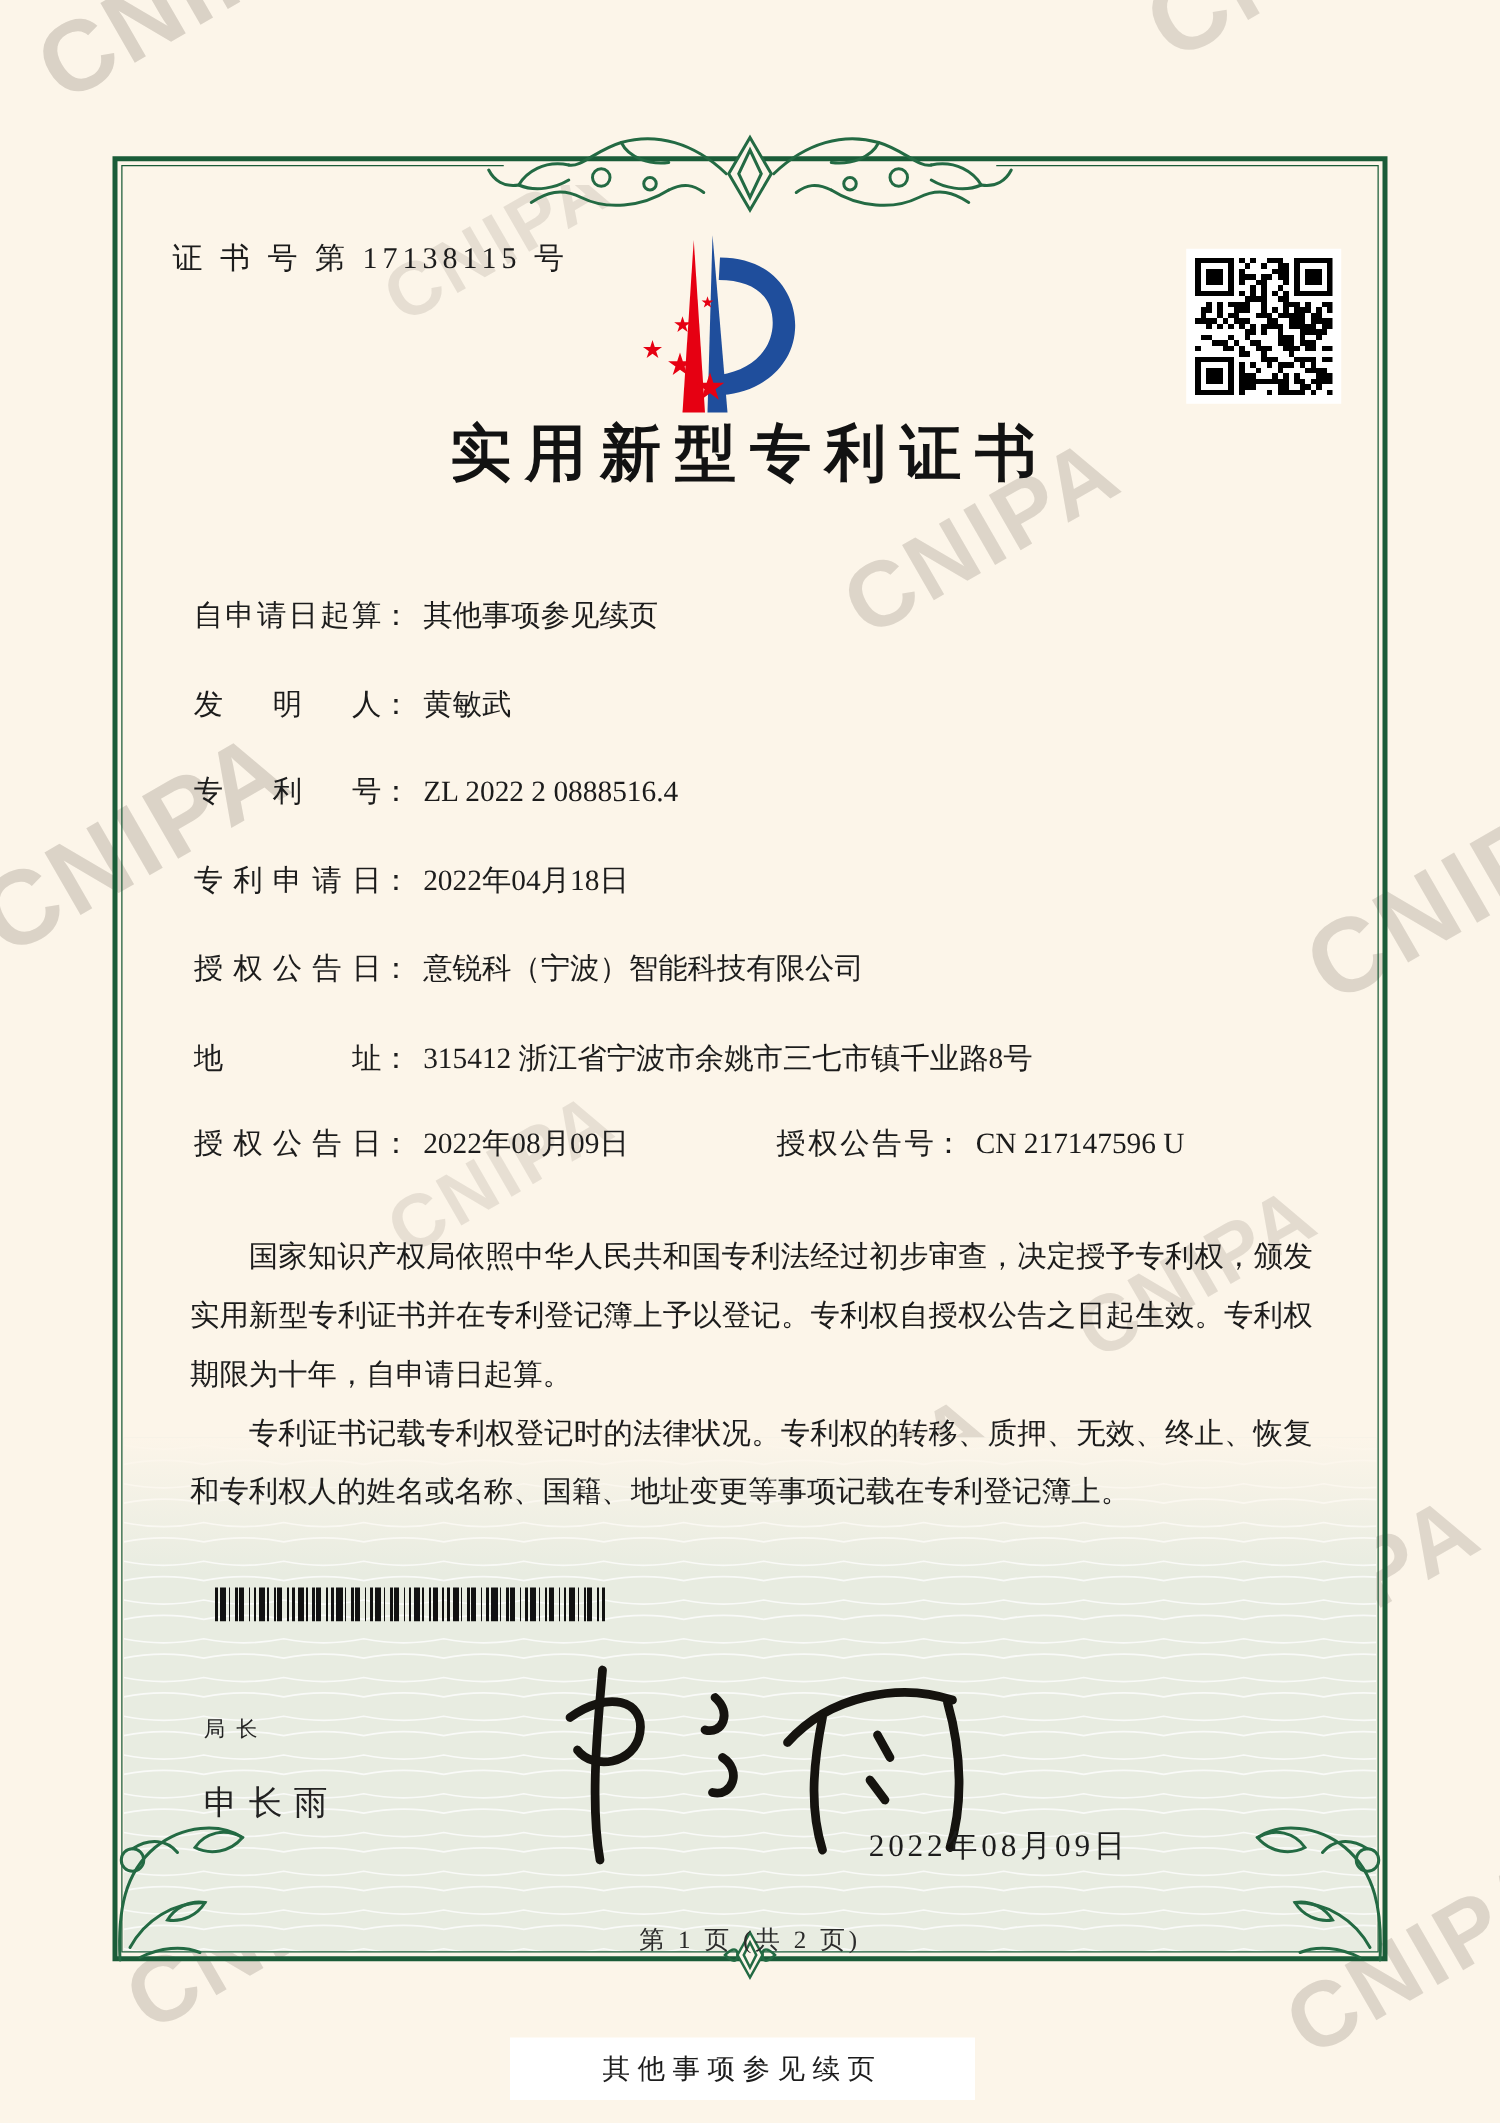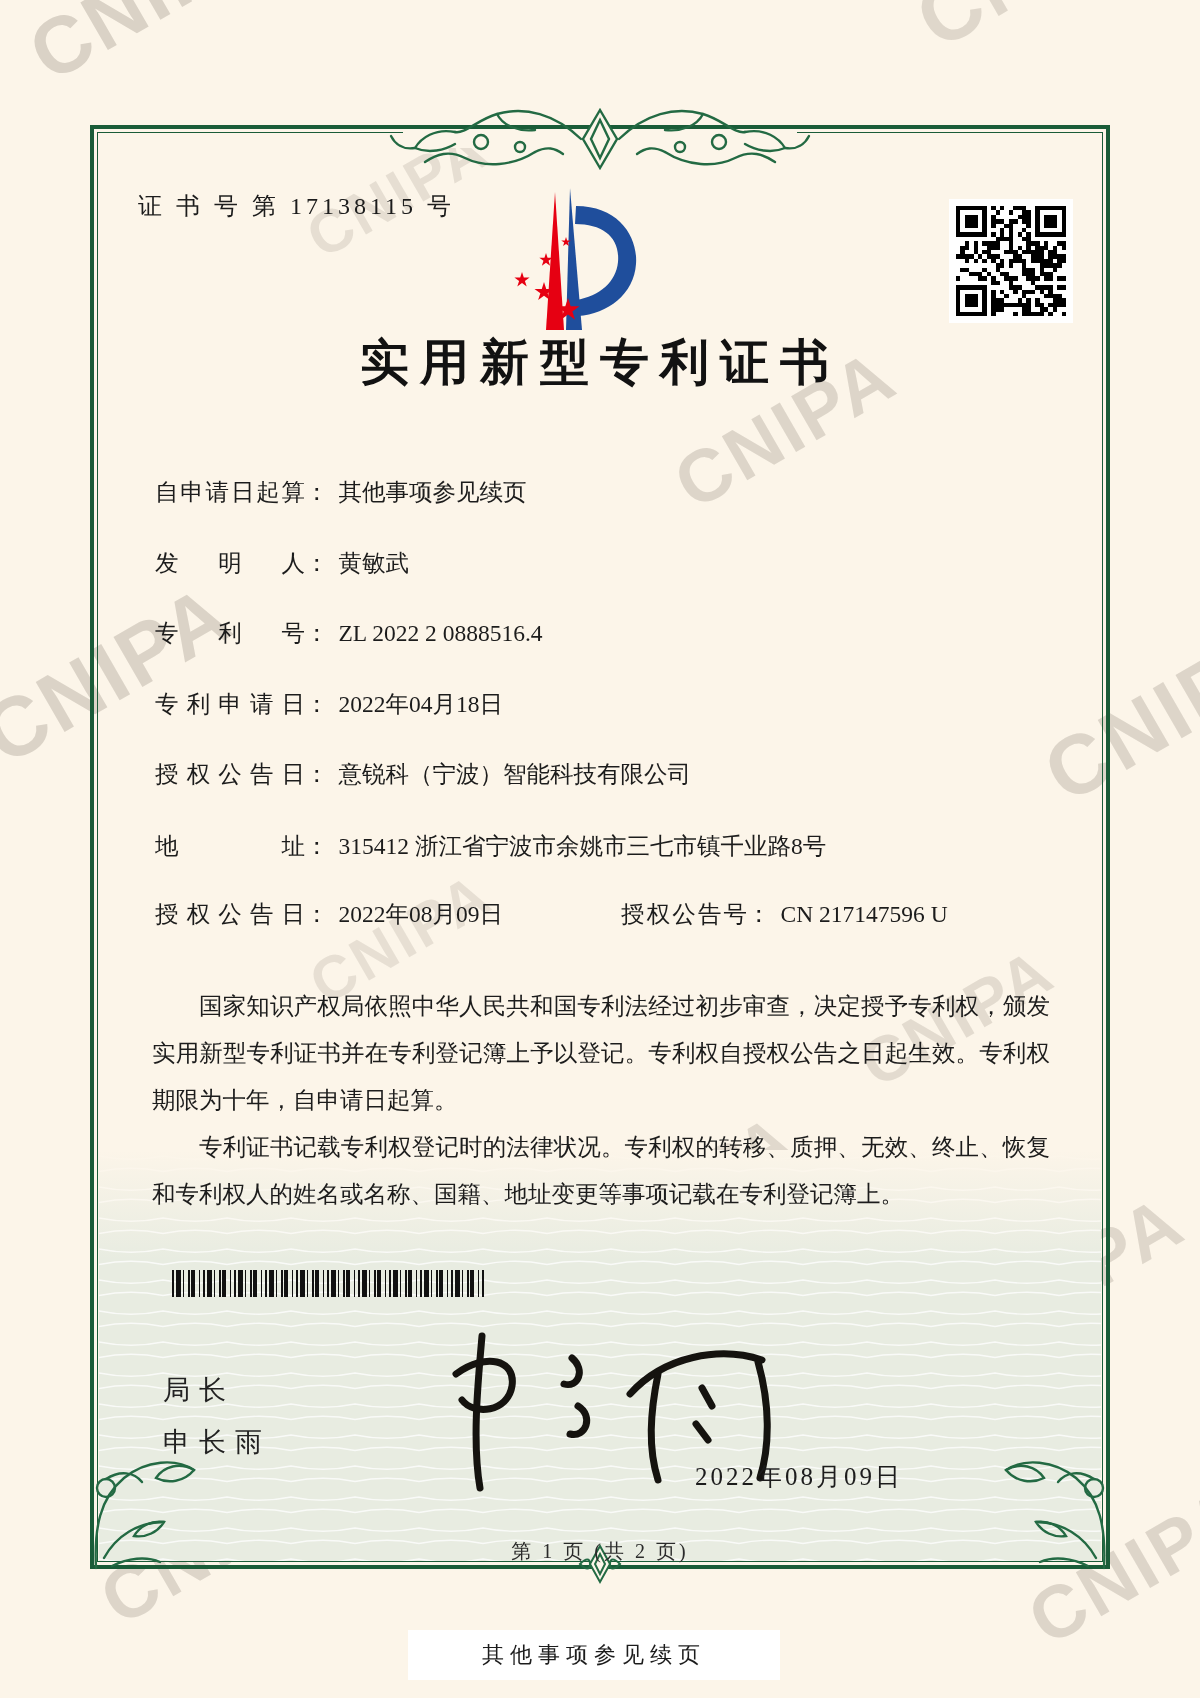--- a/index.html
+++ b/index.html
@@ -53,21 +53,21 @@
     background:
       repeating-linear-gradient(90deg,
         #111 0 2px, transparent 2px 4px,
         #111 4px 9px, transparent 9px 11px,
         #111 11px 12px, transparent 12px 16px,
         #111 16px 18px, transparent 18px 19px,
         #111 19px 23px, transparent 23px 27px,
         #111 27px 28px, transparent 28px 31px);
   }
   
-  .signer-role{position:absolute; left:163px; top:1372px; font-size:27px; letter-spacing:9px;
+  .signer-role{position:absolute; left:163px; top:1372px; font-size:17px; letter-spacing:9px;
     font-family:Liberation Sans, sans-serif; color:#222;}
   .signer-name{position:absolute; left:163px; top:1424px; font-size:27px; letter-spacing:9px;
     font-family:"Liberation Sans","DejaVu Sans",sans-serif; color:#222;}
   .signature{position:absolute; left:420px; top:1322px; width:390px; height:170px;}
   .grant-date{position:absolute; left:695px; top:1460px; font-size:25px; letter-spacing:3px;}
   
   .page-no{position:absolute; left:0; top:1538px; width:1200px; text-align:center;
     font-size:20px; letter-spacing:3px; color:#2a2a2a;}
   .note-box{position:absolute; left:408px; top:1630px; width:372px; height:50px;
     background:#ffffff; text-align:center; line-height:50px; font-size:22px; letter-spacing:6px;}

